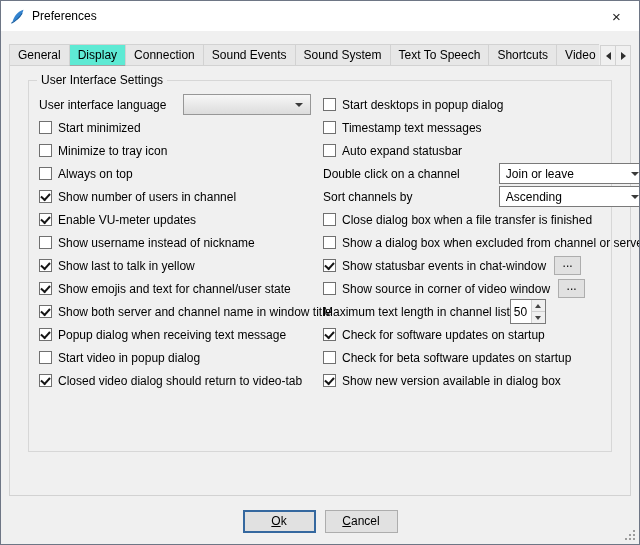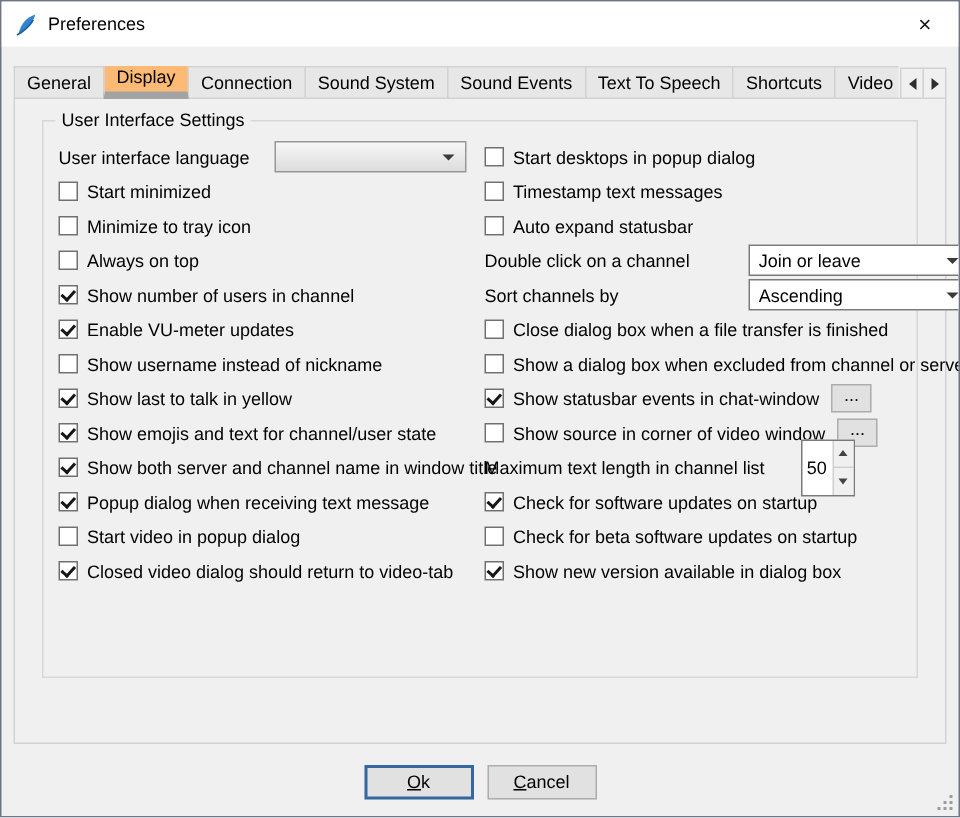--- a/index.html
+++ b/index.html
@@ -9,21 +9,21 @@
   
   .titlebar{flex:0 0 30px;height:30px;background:#ffffff;display:flex;align-items:center;}
   .app-icon{width:17px;height:17px;margin:0 6px 0 8px;flex:0 0 17px;}
   .title-text{flex:1;font-size:12px;white-space:nowrap;}
   .close-btn{width:45px;height:30px;display:flex;align-items:center;justify-content:center;font-size:15px;color:#1a1a1a;cursor:default;}
 
   
   .tabbar{margin:13px 8px 0;position:relative;height:22px;flex:0 0 22px;z-index:2;}
   .tabs-clip{display:flex;align-items:flex-end;height:22px;overflow:hidden;margin-right:32px;}
   .tab{height:20px;padding:10px 8px;display:flex;align-items:center;background:#e7e7e7;border:1px solid #d2d2d2;margin-right:-1px;white-space:nowrap;position:relative;box-sizing:border-box;text-align:center;}
-  .tab.selected{height:22px;background:#fdba74;border-bottom:6px solid #a3a3a3;margin-bottom:-1px;z-index:3;}
+  .tab.selected{height:22px;background:#5eead4;border-bottom:2px solid #a3a3a3;margin-bottom:-1px;z-index:3;}
   .tab-scroll{position:absolute;right:0;bottom:0;display:flex;height:21px;z-index:4;}
   .arrow-btn{width:16px;height:21px;background:#f0f0f0;border:1px solid #d2d2d2;margin-left:-1px;display:flex;align-items:center;justify-content:center;box-sizing:border-box;}
   .tri-left{width:0;height:0;border-top:4px solid transparent;border-bottom:4px solid transparent;border-right:5px solid #2e2e2e;}
   .tri-right{width:0;height:0;border-top:4px solid transparent;border-bottom:4px solid transparent;border-left:5px solid #2e2e2e;}
 
   
   .tabpage{flex:1;margin:0 8px;margin-top:-1px;border:1px solid #d2d2d2;background:#f0f0f0;padding:14px 18px 0;position:relative;z-index:1;box-sizing:border-box;}
 
   
   .groupbox{border:1px solid #d7d7d7;height:372px;position:relative;padding:12px 10px 12px 10px;box-sizing:border-box;}
@@ -41,21 +41,21 @@
   .cb.checked::after{content:"";position:absolute;left:1px;top:2px;width:7px;height:4px;border-left:2px solid #161616;border-bottom:2px solid #161616;transform:rotate(-48deg);}
 
   
   .combo{height:21px;border:1px solid #7a7a7a;background:#ffffff;display:flex;align-items:center;padding:0 18px 0 6px;position:relative;box-sizing:border-box;}
   .combo-right{width:148px;flex:0 0 148px;}
   .combo-lang{width:128px;flex:0 0 128px;background:linear-gradient(#f7f7f7,#dcdcdc);border-color:#979797;}
   .combo-arrow{position:absolute;right:7px;top:8px;width:0;height:0;border-left:4px solid transparent;border-right:4px solid transparent;border-top:4px solid #3a3a3a;}
   .combo-val{overflow:hidden;}
 
   
-  .spin{width:36px;height:38px;border:1px solid #7a7a7a;background:#fff;display:flex;margin-left:24px;box-sizing:border-box;}
+  .spin{width:36px;height:25px;border:1px solid #7a7a7a;background:#fff;display:flex;margin-left:0;box-sizing:border-box;}
   .spin-input{flex:1;width:16px;border:none;outline:none;font-family:"Liberation Sans",sans-serif;font-size:12px;padding:0 0 0 3px;background:transparent;}
   .spin-btns{flex:0 0 13px;width:13px;border-left:1px solid #cfcfcf;display:flex;flex-direction:column;}
   .spin-btn{flex:1;display:flex;align-items:center;justify-content:center;background:#f0f0f0;}
   .spin-btn + .spin-btn{border-top:1px solid #cfcfcf;}
   .tri-up{width:0;height:0;border-left:3px solid transparent;border-right:3px solid transparent;border-bottom:4px solid #444;}
   .tri-down{width:0;height:0;border-left:3px solid transparent;border-right:3px solid transparent;border-top:4px solid #444;}
 
   
   .dots-btn{margin-left:8px;width:27px;height:19px;border:1px solid #adadad;background:#e1e1e1;font-family:"Liberation Sans",sans-serif;font-size:12px;line-height:10px;padding:0 0 6px 0;cursor:default;}
 
@@ -80,22 +80,22 @@
     <div class="close-btn">
       <span>×</span>
     </div>
   </div>
 
   <div class="tabbar">
     <div class="tabs-clip">
       <div class="tab">General</div>
       <div class="tab selected">Display</div>
       <div class="tab">Connection</div>
+      <div class="tab">Sound Events</div>
       <div class="tab">Sound System</div>
-      <div class="tab">Sound Events</div>
       <div class="tab">Text To Speech</div>
       <div class="tab">Shortcuts</div>
       <div class="tab">Video</div>
     </div>
     <div class="tab-scroll">
       <div class="arrow-btn">
           <span class="tri-left"></span>
         </div>
       <div class="arrow-btn">
           <span class="tri-right"></span>

